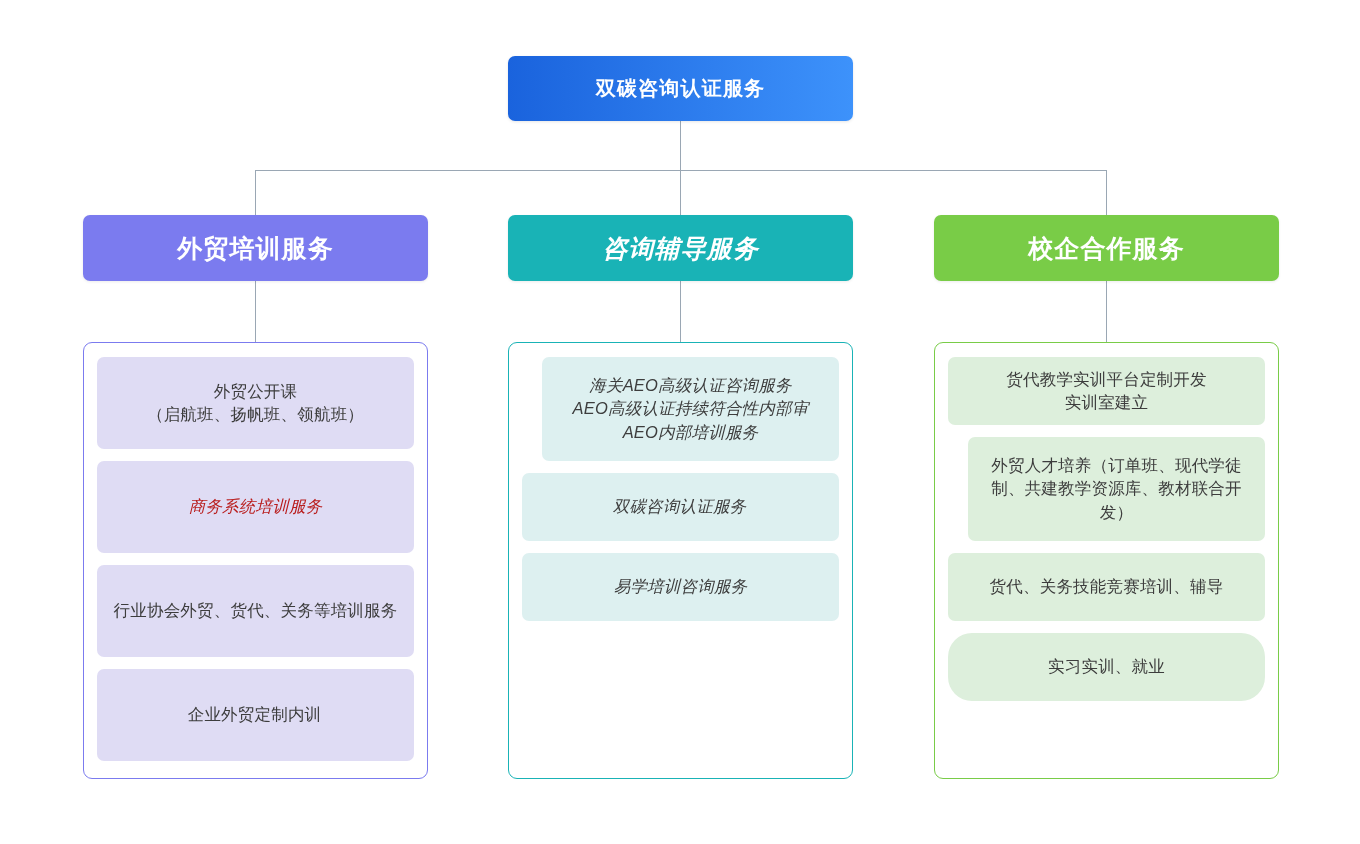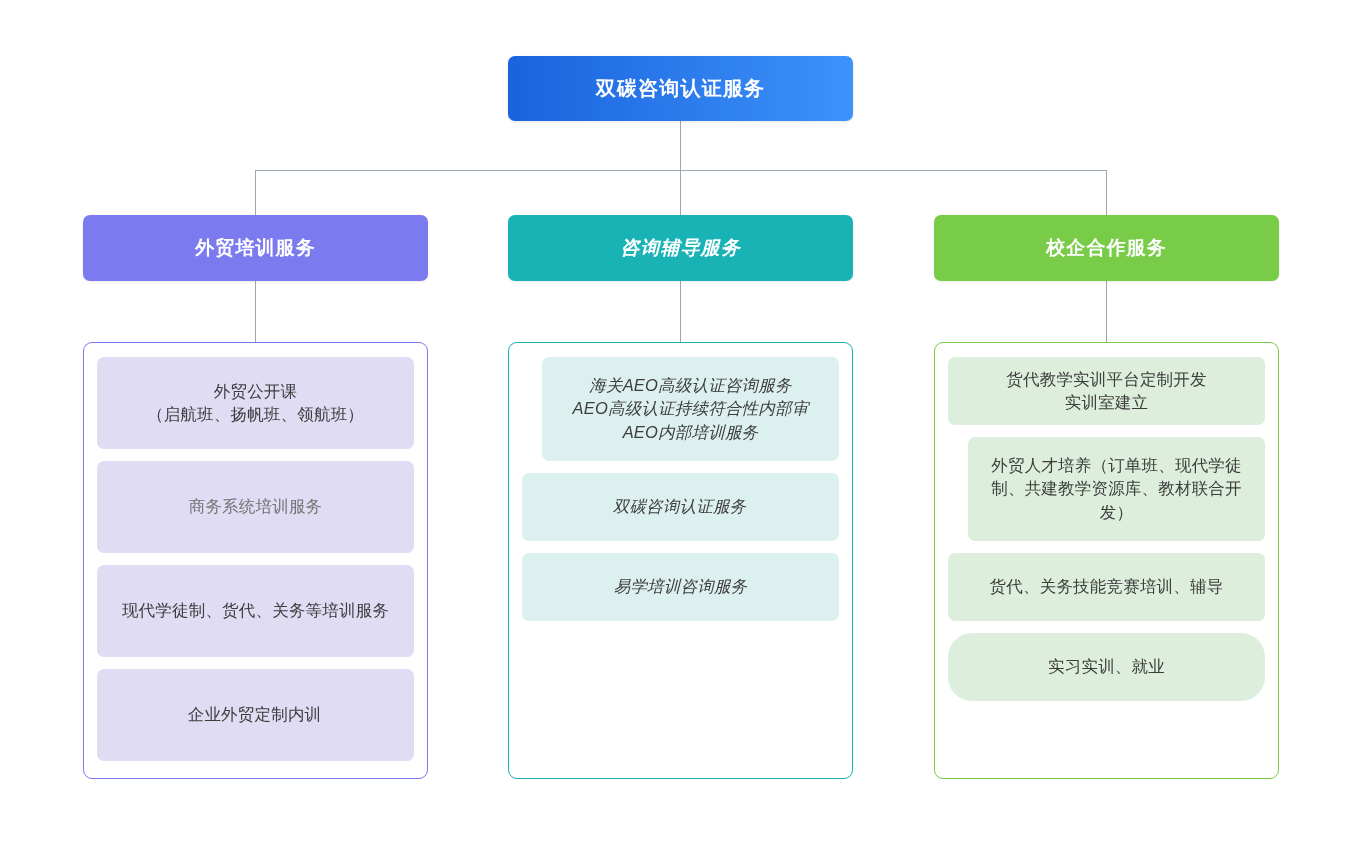--- a/index.html
+++ b/index.html
@@ -42,21 +42,21 @@
   }
   .branch-1 { left: 83px; }
   .branch-2 { left: 508px; font-style: italic; }
   .branch-3 { left: 934px; }
 
   .branch-header {
     width: 345px; height: 66px;
     border-radius: 7px;
     display: flex; align-items: center; justify-content: center;
     color: #ffffff;
-    font-size: 19px; font-weight: bold;
+    font-size: 25px; font-weight: bold;
     letter-spacing: 1.1px;
     box-shadow: 0 1px 3px rgba(0,0,0,0.08);
   }
 
   .branch-body {
     position: absolute;
     top: 127px; left: 0;
     width: 345px; height: 437px;
     border-radius: 9px;
     border: 1.6px solid #888;
@@ -102,22 +102,22 @@
     <span>双碳咨询认证服务</span>
   </div>
 
   <div class="branch branch-1">
     <div class="branch-header" style="background: rgb(123, 123, 239);">
       <span>外贸培训服务</span>
     </div>
     <div class="branch-body" style="border-color: rgb(123, 123, 239);">
       <div class="item-chip h-m" style="background: rgb(223, 220, 244); color: rgb(61, 61, 61);">外贸公开课
 （启航班、扬帆班、领航班）</div>
-      <div class="item-chip h-m" style="background: rgb(223, 220, 244); color: #737373;">商务系统培训服务</div>
-      <div class="item-chip h-m" style="background: rgb(223, 220, 244); color: rgb(61, 61, 61);">现代学徒制、货代、关务等培训服务</div>
+      <div class="item-chip h-m" style="background: rgb(223, 220, 244); color: #b91c1c; font-style: italic;">商务系统培训服务</div>
+      <div class="item-chip h-m" style="background: rgb(223, 220, 244); color: rgb(61, 61, 61);">行业协会外贸、货代、关务等培训服务</div>
       <div class="item-chip h-m" style="background: rgb(223, 220, 244); color: rgb(61, 61, 61); padding-left: 8px;">企业外贸定制内训</div>
     </div>
   </div>
 
   <div class="branch branch-2">
     <div class="branch-header" style="background: rgb(25, 179, 182);">
       <span>咨询辅导服务</span>
     </div>
     <div class="branch-body" style="border-color: rgb(25, 179, 182);">
       <div class="item-chip h-l" style="background: rgb(221, 240, 240); color: rgb(61, 61, 61);">海关AEO高级认证咨询服务

